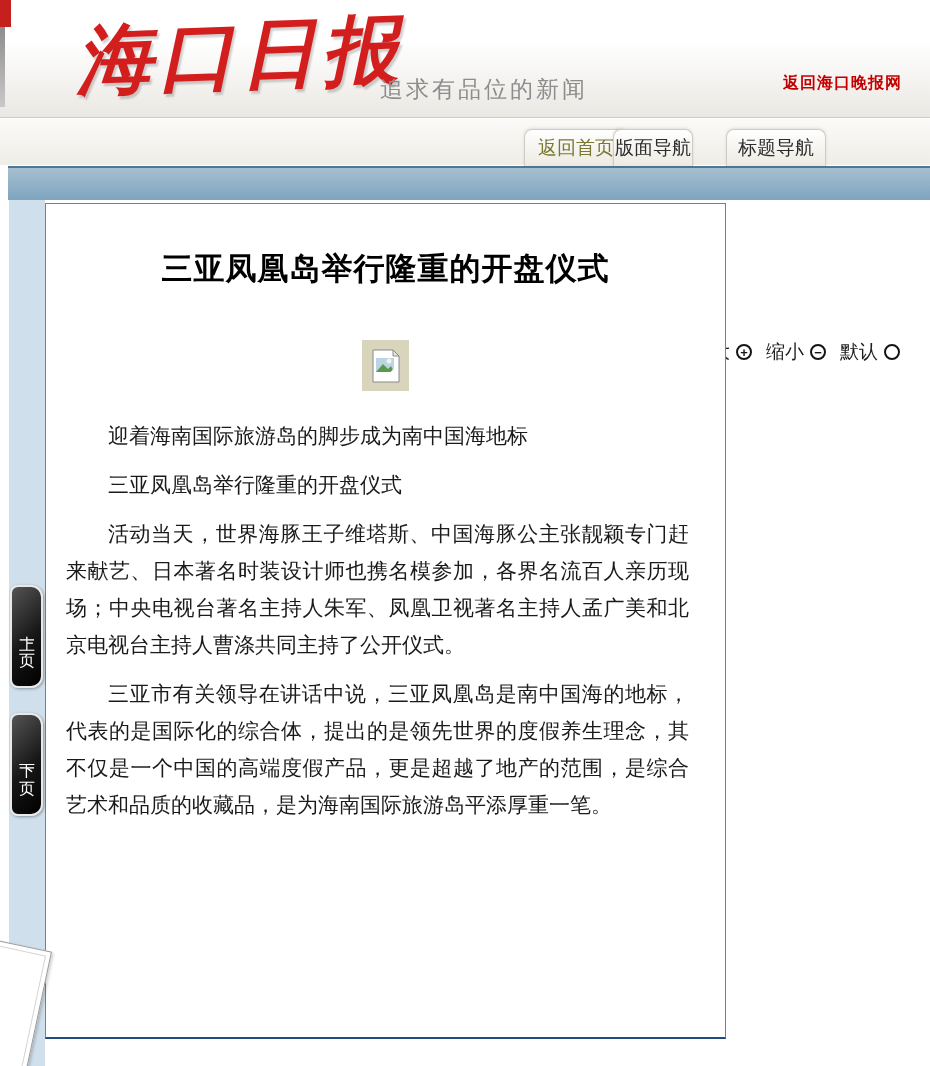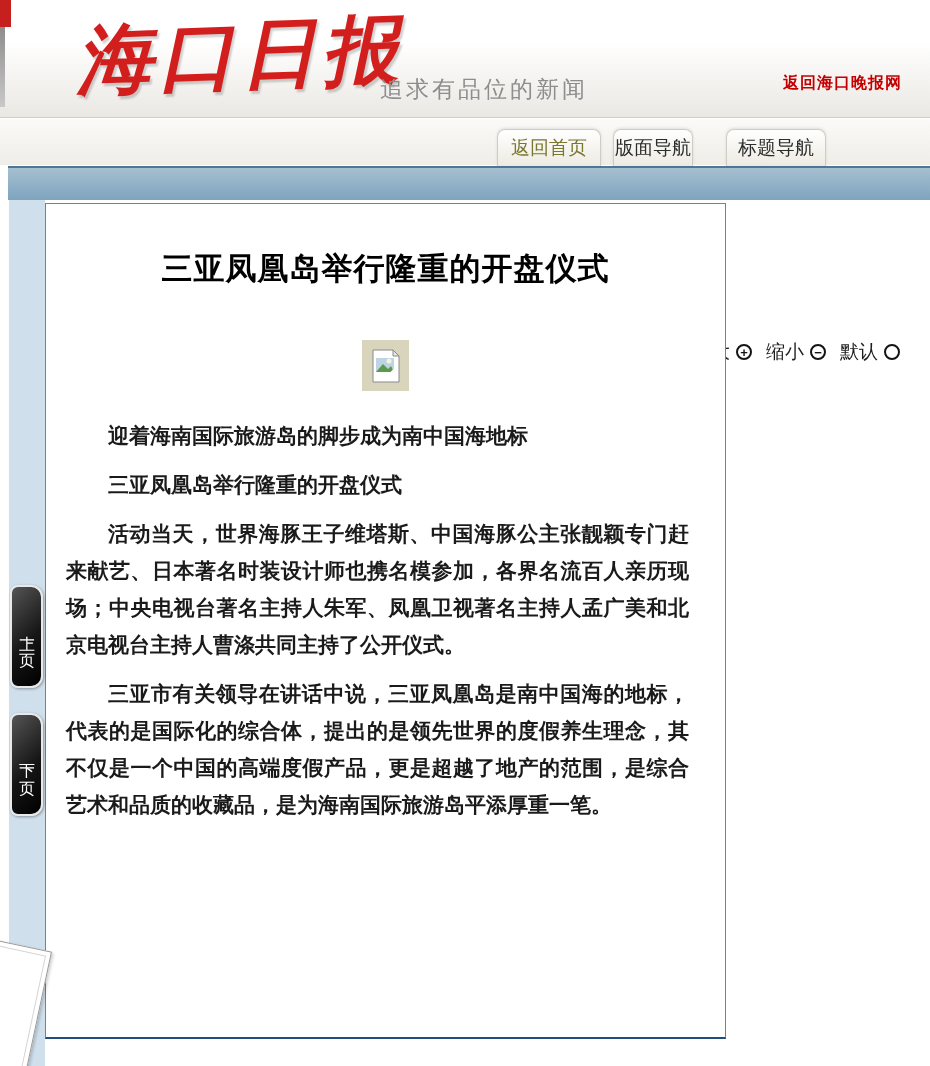--- a/index.html
+++ b/index.html
@@ -52,21 +52,21 @@
 
   .top-tab {
     position:absolute; top:129px; height:37px;
     background:linear-gradient(180deg,#ffffff,#edeae1);
     border:1px solid #cfccc3; border-bottom:none;
     border-radius:8px 8px 0 0;
     box-shadow:0 -1px 3px rgba(0,0,0,0.10);
     display:flex; align-items:center; justify-content:center;
     font-size:19px; color:#2c2c2c; cursor:pointer; z-index:3;
   }
-  .tab-home    { left:497px; width:104px; color:#7a7830; }
+  .tab-home    { left:524px; width:104px; color:#7a7830; }
   .tab-layout  { left:613px; width:80px; }
   .tab-titles  { left:726px; width:100px; }
 
   
   .toolbar {
     position:absolute; left:8px; top:166px; width:922px; height:34px;
     background:linear-gradient(180deg,#a6bfd0,#7ea4bf);
     border-top:2px solid #4d7795;
   }
   .pager { position:absolute; left:36px; top:172px; font-size:19px; color:#1d1d1d;
@@ -98,21 +98,21 @@
   }
   .img-placeholder {
     width:47px; height:51px; background:#d9d5bc;
     margin:50px auto 0; display:flex; align-items:center; justify-content:center;
   }
   .article-body {
     margin:26px 22px 0 20px;
     font-size:21px; line-height:37px; color:#1a1a1a;
     text-align:justify;
   }
-  .article-body p { text-indent:2em; margin:0 14px 12px 0;font-weight:bold; }
+  .article-body p { text-indent:2em; margin:0 14px 12px 0; }
 
   
   .side-tab {
     position:absolute; left:10px; width:33px; height:103px;
     background:linear-gradient(135deg,#555 0%,#161616 55%,#000 100%);
     border:2px solid #e9e9e9; border-radius:8px 12px 12px 8px;
     color:#fff; display:flex; align-items:center; justify-content:center;
     writing-mode:vertical-rl; font-size:16px; letter-spacing:9px;
     cursor:pointer; z-index:4;
     box-shadow:1px 1px 3px rgba(0,0,0,0.35);

